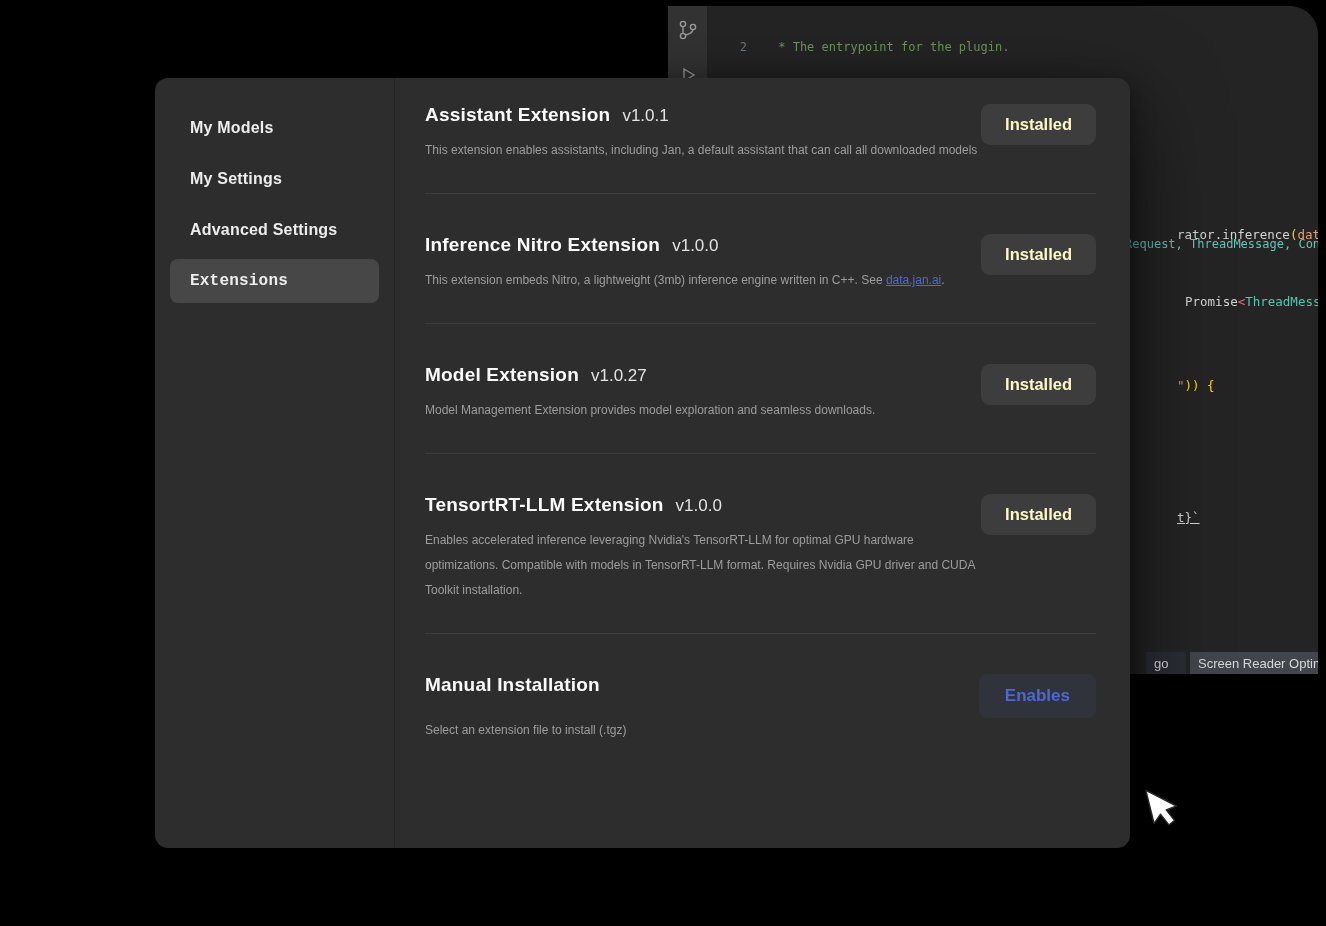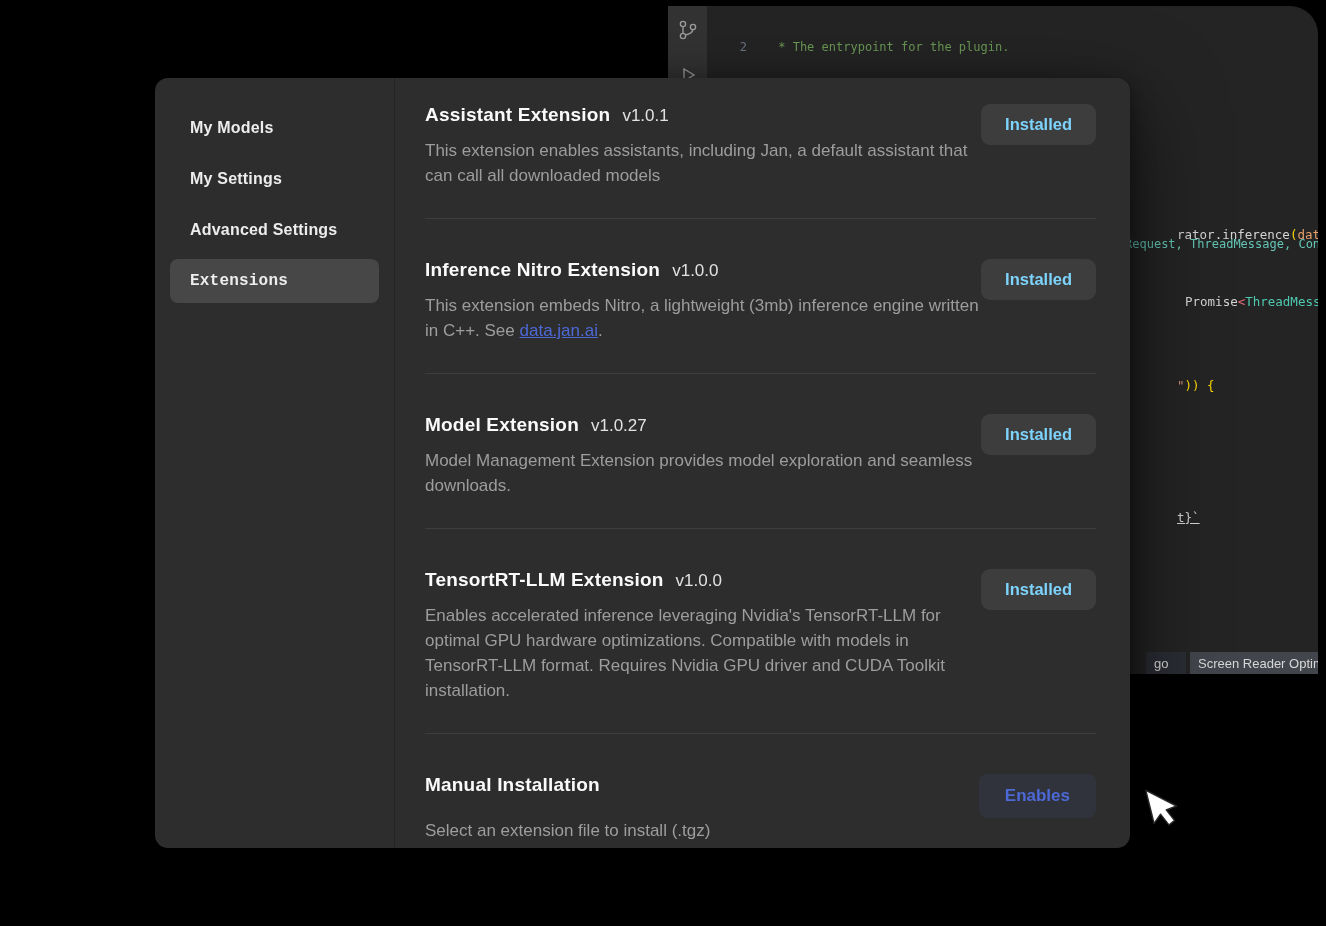--- a/index.html
+++ b/index.html
@@ -65,23 +65,23 @@
   .section { display:flex; justify-content:space-between; align-items:flex-start;
              padding-bottom:30px; border-bottom:1px solid #3e3e3e; }
   .section + .section { padding-top:40px; }
   .section.last { border-bottom:none; }
   .sec-text { max-width:585px; }
   .sec-titlerow { display:flex; align-items:baseline; gap:12px;
                   margin-bottom:12px; }
   .sec-title { font-size:19px; font-weight:700; color:#fafafa;
                letter-spacing:.2px; }
   .sec-version { font-size:17px; color:#e2e2e2; }
-  .sec-desc { font-size:17px; line-height:25px; color:#9d9d9d; }
+  .sec-desc { font-size:12px; line-height:25px; color:#9d9d9d; }
   .desc-link { color:#4d69d6; text-decoration:underline; cursor:pointer; }
-  .btn-installed { background:#3d3d3d; color:#7dd3fc; border:none;
+  .btn-installed { background:#3d3d3d; color:#fef9c3; border:none;
                    border-radius:9px; font-size:16.5px; font-weight:600;
                    padding:11px 24px; font-family:inherit; flex:0 0 auto; }
   .btn-select { background:#30333c; color:#4d69d6; border:none;
                 border-radius:8px; font-size:17px; font-weight:700;
                 padding:12px 26px; font-family:inherit; cursor:pointer;
                 flex:0 0 auto; }
 
   
   .cursor { position:absolute; left:1128px; top:776px; width:52px; height:58px;
             pointer-events:none; }

